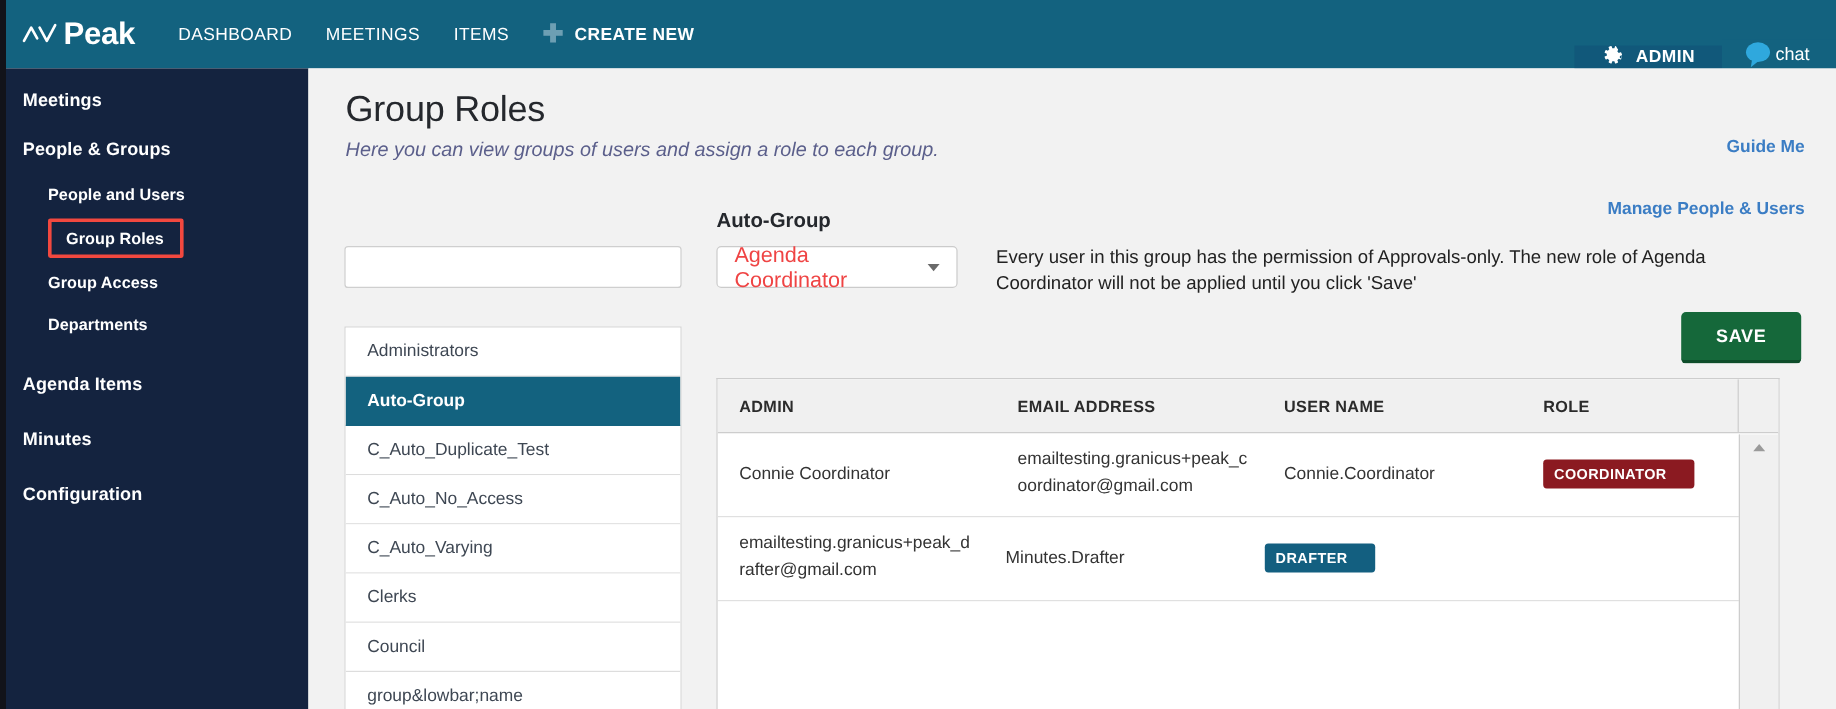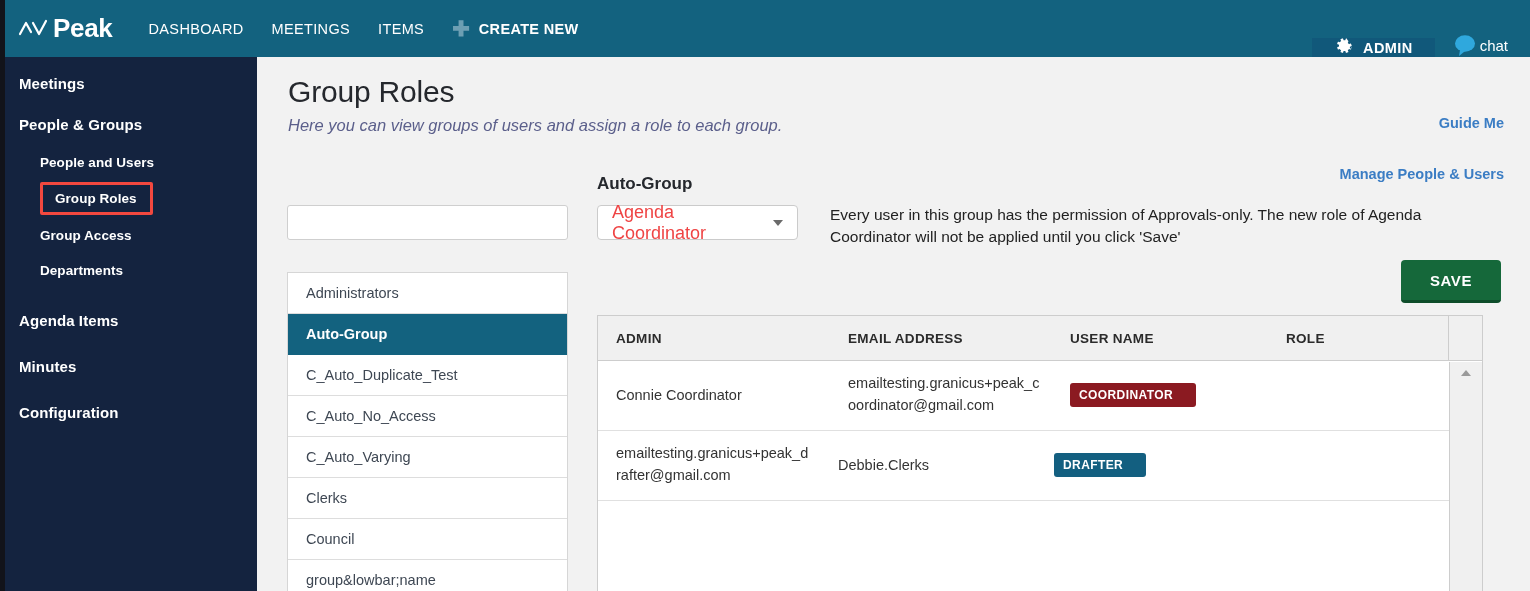--- a/index.html
+++ b/index.html
@@ -360,28 +360,29 @@
       <div class="th col-email">EMAIL ADDRESS</div>
       <div class="th col-uname">USER NAME</div>
       <div class="th col-role">ROLE</div>
       <div class="th col-gutter"></div>
     </div>
 
     <div class="tbody-wrap">
       <div class="trow">
         <div class="td col-user">Connie Coordinator</div>
         <div class="td col-email email">emailtesting.granicus+peak_coordinator@gmail.com</div>
+        <div class="td col-uname">Connie.Coordinator</div>
         <div class="td col-role">
           <span class="badge coordinator">COORDINATOR</span>
         </div>
       </div>
 
       <div class="trow">
         <div class="td col-email email">emailtesting.granicus+peak_drafter@gmail.com</div>
-        <div class="td col-uname">Debbie.Clerks</div>
+        <div class="td col-uname">Minutes.Drafter</div>
         <div class="td col-role">
           <span class="badge drafter">DRAFTER</span>
         </div>
       </div>
     </div>
 
     <div id="table-scrollbar">
       <div id="scroll-up-arrow"></div>
     </div>
   </div>

